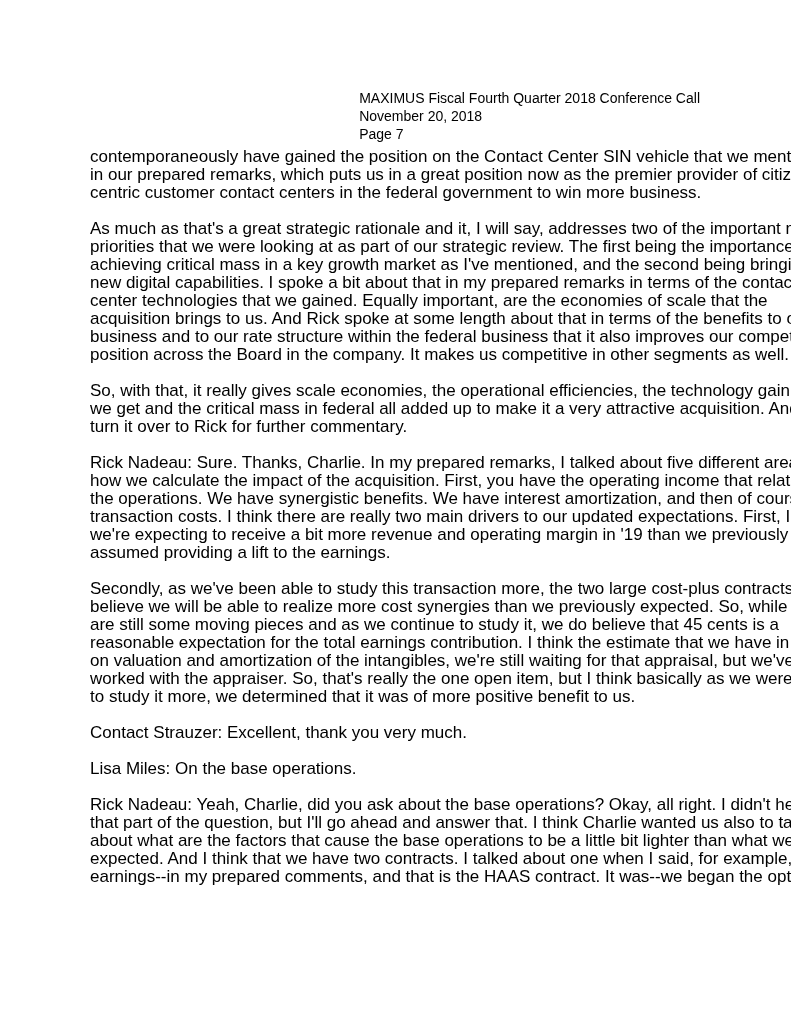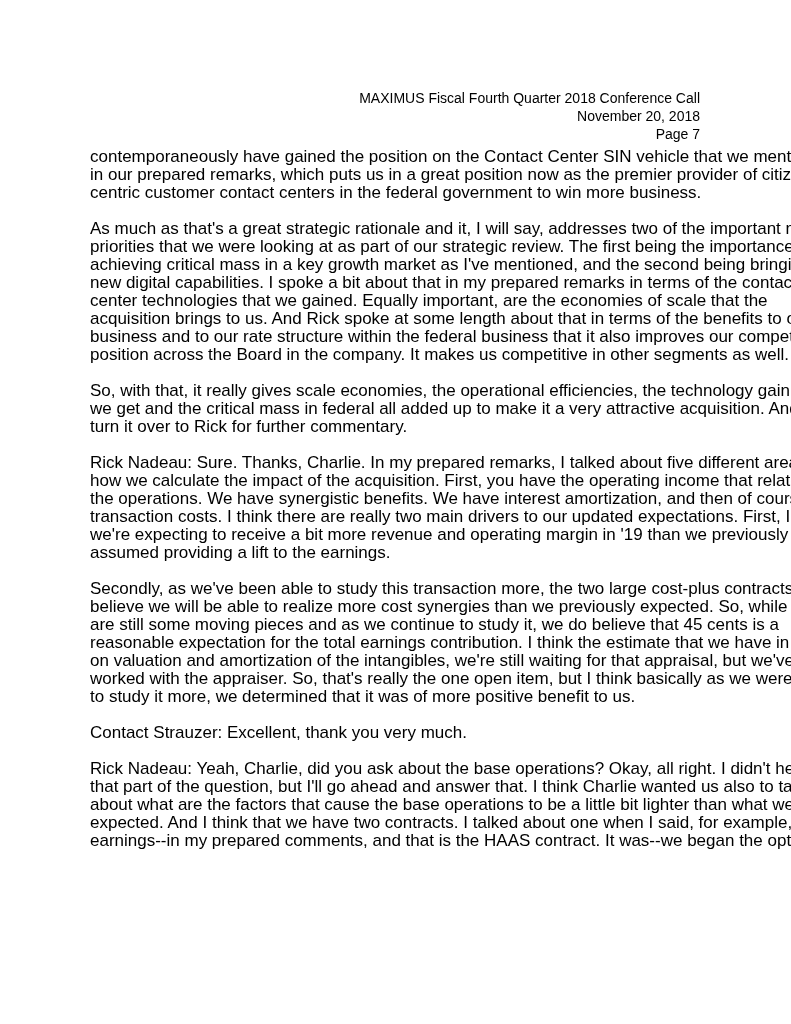--- a/index.html
+++ b/index.html
@@ -13,21 +13,20 @@
     height: 1024px;
     background: #ffffff;
     color: #000000;
     font-family: "Liberation Sans", sans-serif;
     overflow: hidden;
   }
   .page-header {
     position: absolute;
     top: 89px;
     right: 91px;
-    text-align: right;
     font-size: 14px;
     line-height: 18px;
     white-space: nowrap;
   }
   .document-body {
     position: absolute;
     top: 148px;
     left: 90px;
     width: 665px;
     font-size: 17px;
@@ -69,19 +68,20 @@
 we're expecting to receive a bit more revenue and operating margin in '19 than we previously
 assumed providing a lift to the earnings.</p>
       <p class="para">Secondly, as we've been able to study this transaction more, the two large cost-plus contracts we
 believe we will be able to realize more cost synergies than we previously expected. So, while there
 are still some moving pieces and as we continue to study it, we do believe that 45 cents is a
 reasonable expectation for the total earnings contribution. I think the estimate that we have in there
 on valuation and amortization of the intangibles, we're still waiting for that appraisal, but we've
 worked with the appraiser. So, that's really the one open item, but I think basically as we were able
 to study it more, we determined that it was of more positive benefit to us.</p>
       <p class="para">Contact Strauzer: Excellent, thank you very much.</p>
+      <p class="para">Lisa Miles: On the base operations.</p>
       <p class="para">Rick Nadeau: Yeah, Charlie, did you ask about the base operations? Okay, all right. I didn't hear
 that part of the question, but I'll go ahead and answer that. I think Charlie wanted us also to talk
 about what are the factors that cause the base operations to be a little bit lighter than what we
 expected. And I think that we have two contracts. I talked about one when I said, for example, in the
 earnings--in my prepared comments, and that is the HAAS contract. It was--we began the option</p>
     </div>
 </div>
 
 </body></html>

